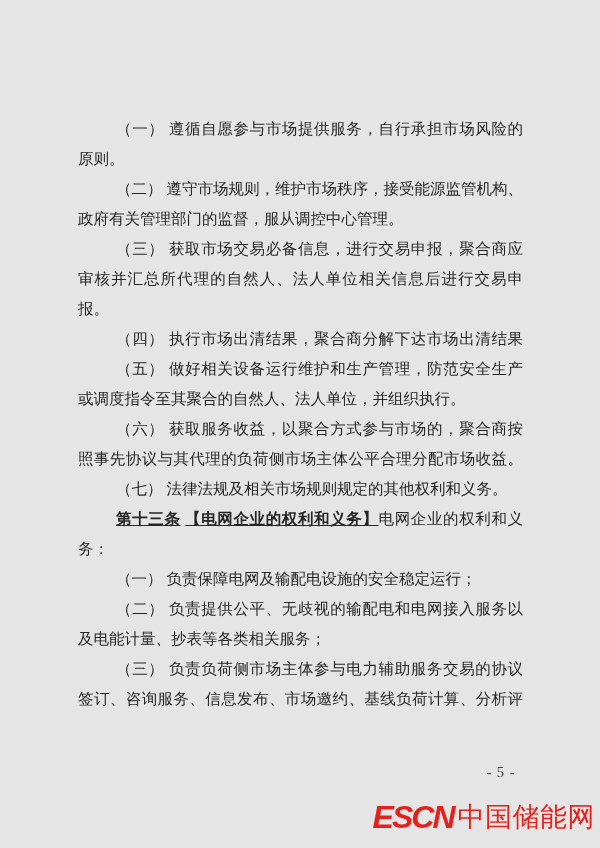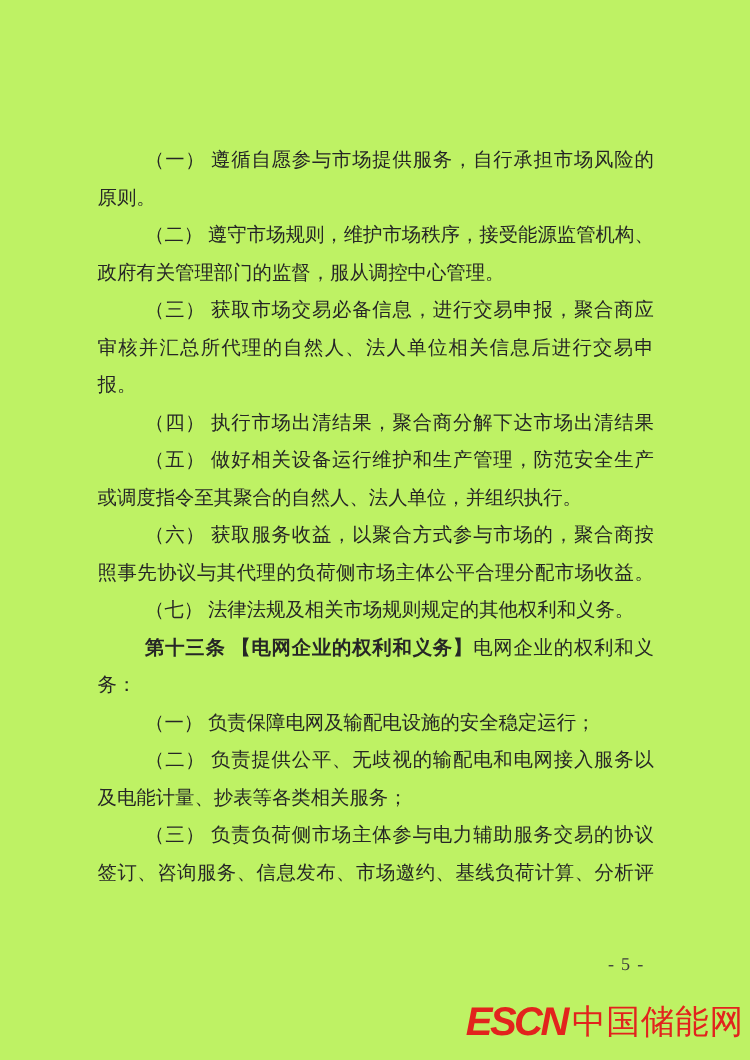--- a/index.html
+++ b/index.html
@@ -4,21 +4,21 @@
 <style>
   html, body {
     margin: 0;
     padding: 0;
     background: #ffffff;
   }
   .page {
     position: relative;
     width: 600px;
     height: 848px;
-    background: #bef264;
+    background: #e5e5e5;
     overflow: hidden;
     font-family: "Liberation Serif", "DejaVu Serif", serif;
   }
   .doc-body {
     position: absolute;
     left: 78px;
     top: 114px;
     width: 445px;
     font-size: 15.5px;
     color: #262626;
@@ -31,20 +31,21 @@
   .line.indent {
     text-indent: 38px;
   }
   .line.fill {
     text-align: justify;
     text-align-last: justify;
     text-justify: inter-character;
   }
   .bold {
     font-weight: bold;
+    text-decoration: underline;
   }
   .page-number {
     position: absolute;
     top: 762px;
     left: 451px;
     width: 100px;
     text-align: center;
     font-size: 14.5px;
     line-height: 20px;
     color: #3d3d3d;

